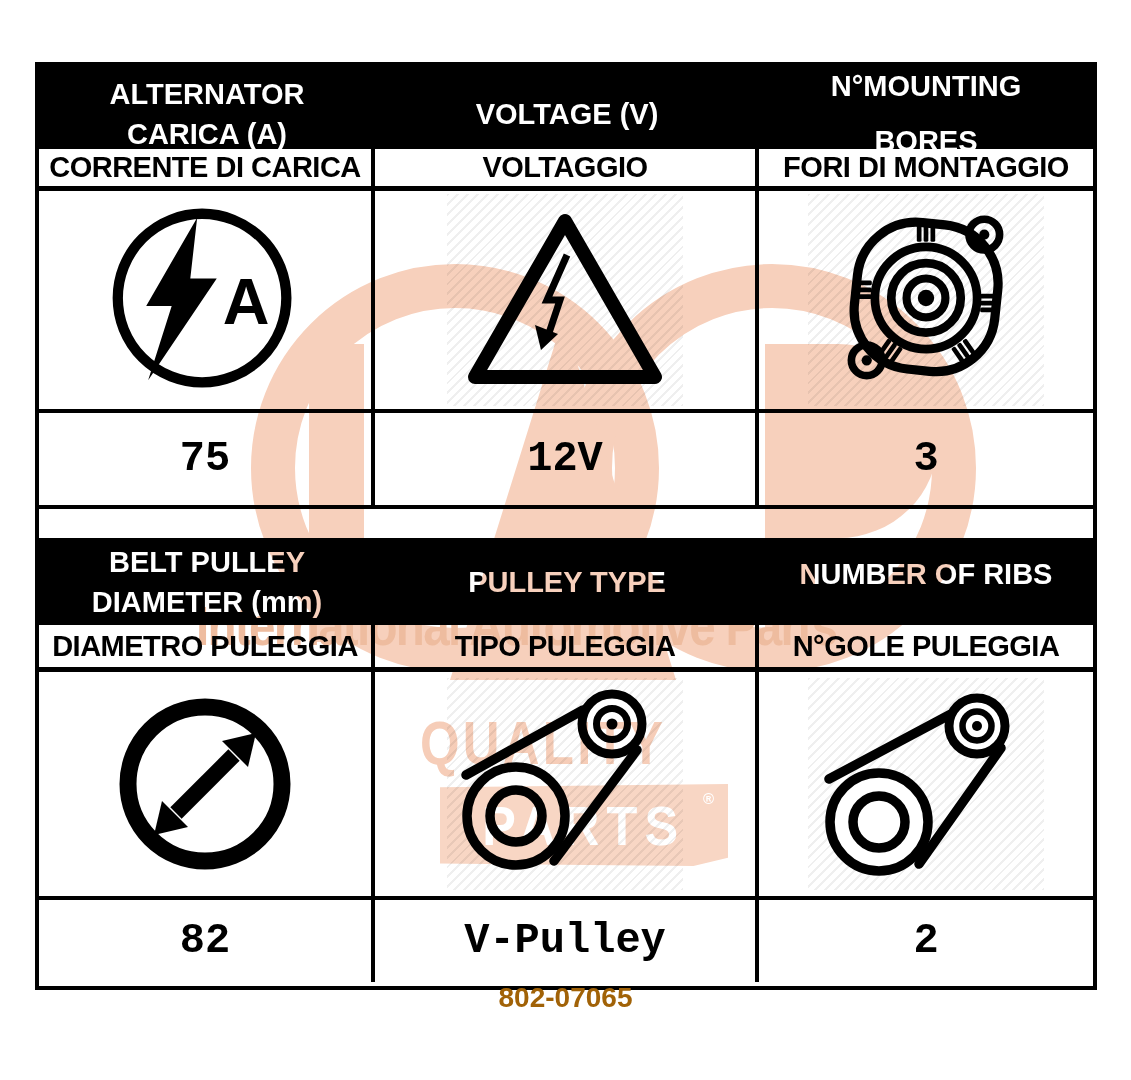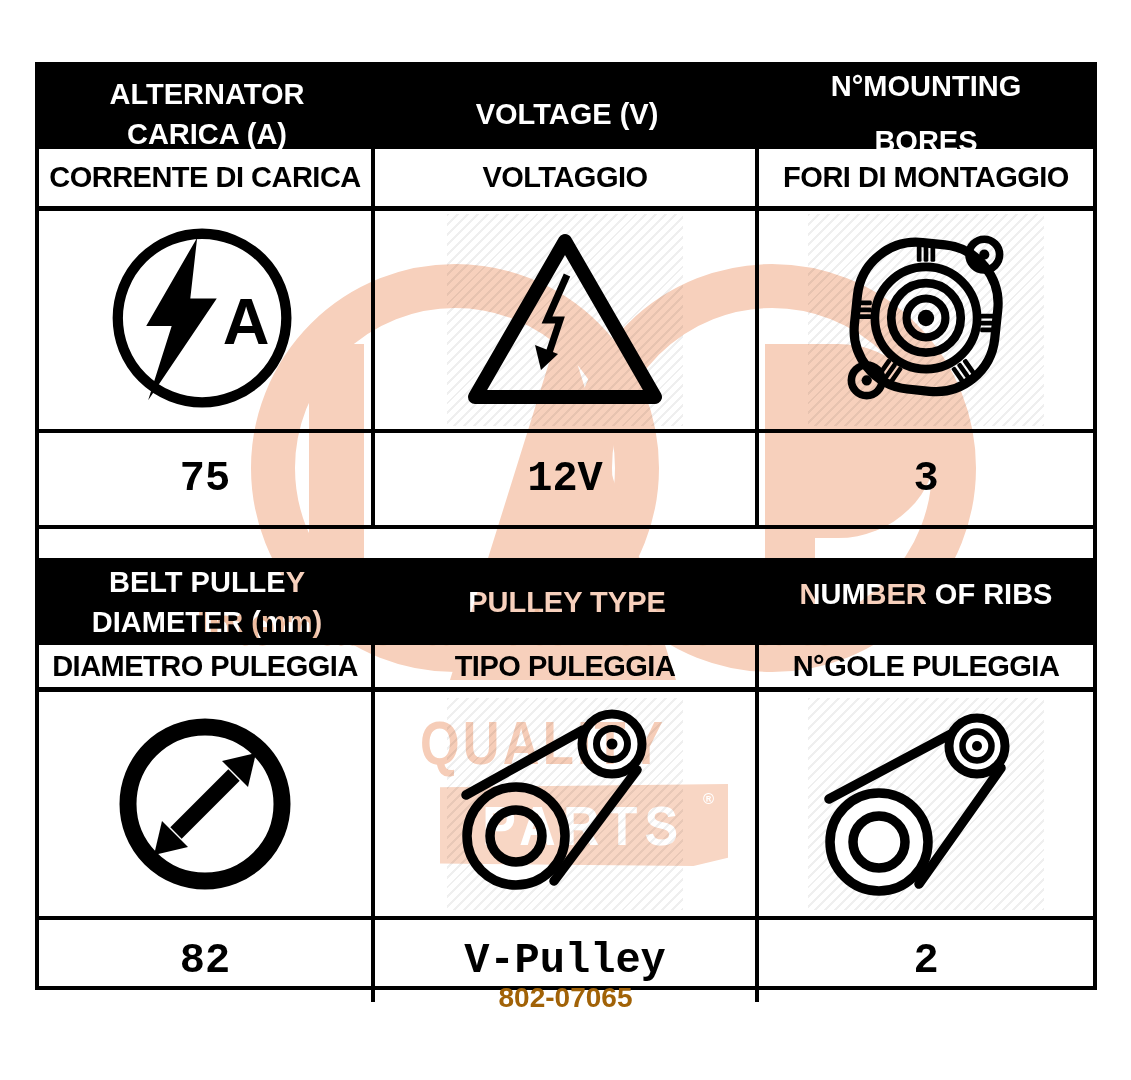--- a/index.html
+++ b/index.html
@@ -17,21 +17,21 @@
     width:1062px; height:928px;
     border:4px solid #000;
     background:#fff;
     margin-top:12px;
   }
   .row { display:grid; grid-template-columns:336px 384px 334px; width:100%; }
   .cell { border-right:4px solid #000; display:flex; align-items:center; justify-content:center; position:relative; }
   .cell:last-child { border-right:none;gap:15px; }
 
   .r-head1 { height:83px; }
-  .r-sub1  { height:62px; border-bottom:5px solid #000;text-align:right; }
+  .r-sub1  { height:42px; border-bottom:5px solid #000;text-align:right; }
   .r-icon1 { height:222px; border-bottom:4px solid #000; }
   .r-val1  { height:96px; border-bottom:4px solid #000; }
   .r-gap   { height:29px; }
   .r-head2 { height:87px; }
   .r-sub2  { height:47px; border-bottom:5px solid #000; }
   .r-icon2 { height:228px; border-bottom:4px solid #000; }
   .r-val2  { height:82px;border-radius:23px; }
 
   .hrow { background:#000; }
   .hcell { flex-direction:column; color:#fff; font-weight:bold; font-size:29px; line-height:40px; text-align:center; border-right:none; }

